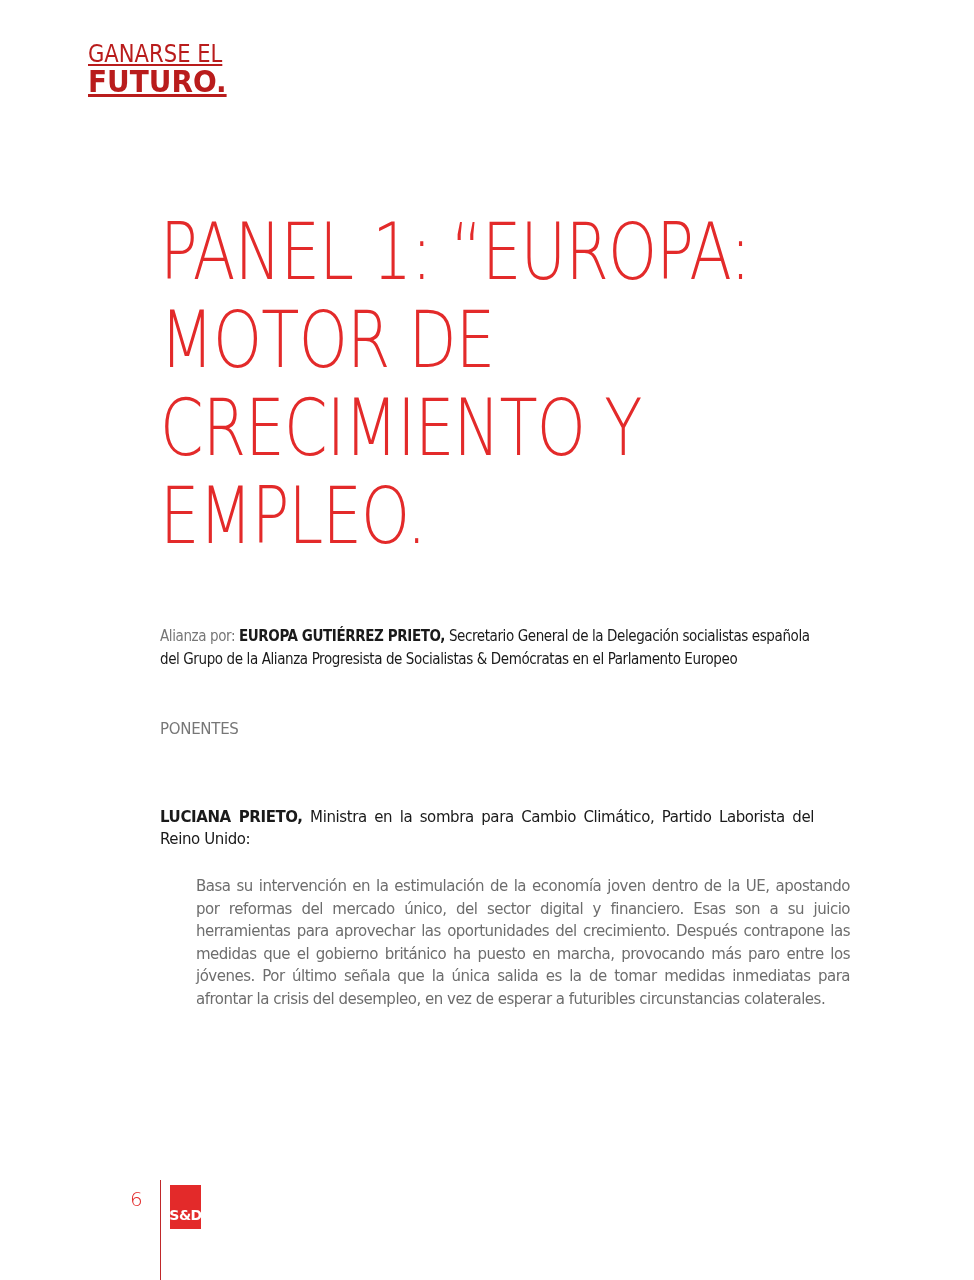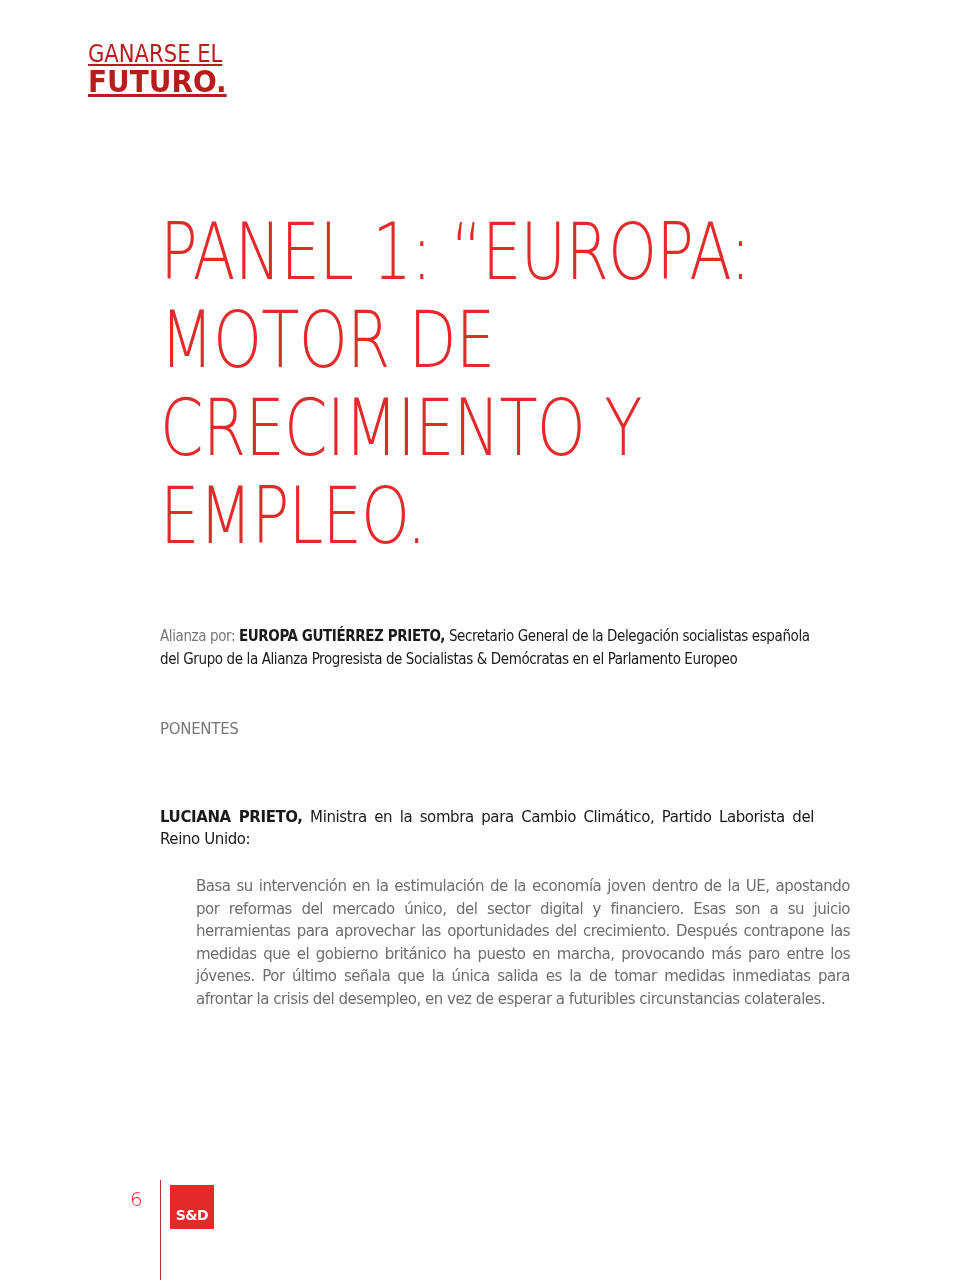--- a/index.html
+++ b/index.html
@@ -11,21 +11,21 @@
     .title div { transform: scaleX(0.80); transform-origin: left; white-space: nowrap; font-weight: 200; }
     .moderator { position: absolute; left: 160px; top: 625px; width: 654px; font-size: 15px; line-height: 23px; color: #1a1a1a; font-family: "DejaVu Sans Condensed", "DejaVu Sans", sans-serif; letter-spacing: -0.4px; }
     .moderator .pre { color: #777; }
     .moderator b { font-weight: bold; }
     .ponentes { position: absolute; left: 160px; top: 720px; font-size: 15px; color: #777; letter-spacing: -0.3px; }
     .speaker { position: absolute; left: 160px; top: 806px; width: 654px; font-size: 15px; line-height: 22px; color: #1a1a1a; text-align: justify; letter-spacing: -0.4px; }
     .speaker b { font-weight: bold; }
     .summary { position: absolute; left: 160px; top: 875px; width: 654px; font-size: 15px; line-height: 22.5px; color: #6d6d6d; text-align: justify; letter-spacing: -0.5px; margin-left: 36px; }
     .page-num { position: absolute; left: 130px; top: 1187px; color: #e32a2a; font-size: 20px; font-weight: 200; }
     .vline { position: absolute; left: 160px; top: 1180px; width: 1px; height: 100px; background: #c0282a; }
-    .sd-logo { position: absolute; left: 170px; top: 1185px; width: 44px; height: 44px; background: #e32a2a; color: #fff; font-weight: bold; font-size: 14px; display: flex; align-items: flex-end; justify-content: center; padding-bottom: 0; box-sizing: border-box; }
+    .sd-logo { position: absolute; left: 170px; top: 1185px; width: 31px; height: 44px; background: #e32a2a; color: #fff; font-weight: bold; font-size: 14px; display: flex; align-items: flex-end; justify-content: center; padding-bottom: 0; box-sizing: border-box; }
     .sd-logo span { margin-bottom: 6px; letter-spacing: -0.5px; }
   </style>
 </head>
 <body>
 
 <div class="brand">
   <span class="l1">GANARSE EL</span>
   <span class="l2">FUTURO.</span>
 </div>
 

